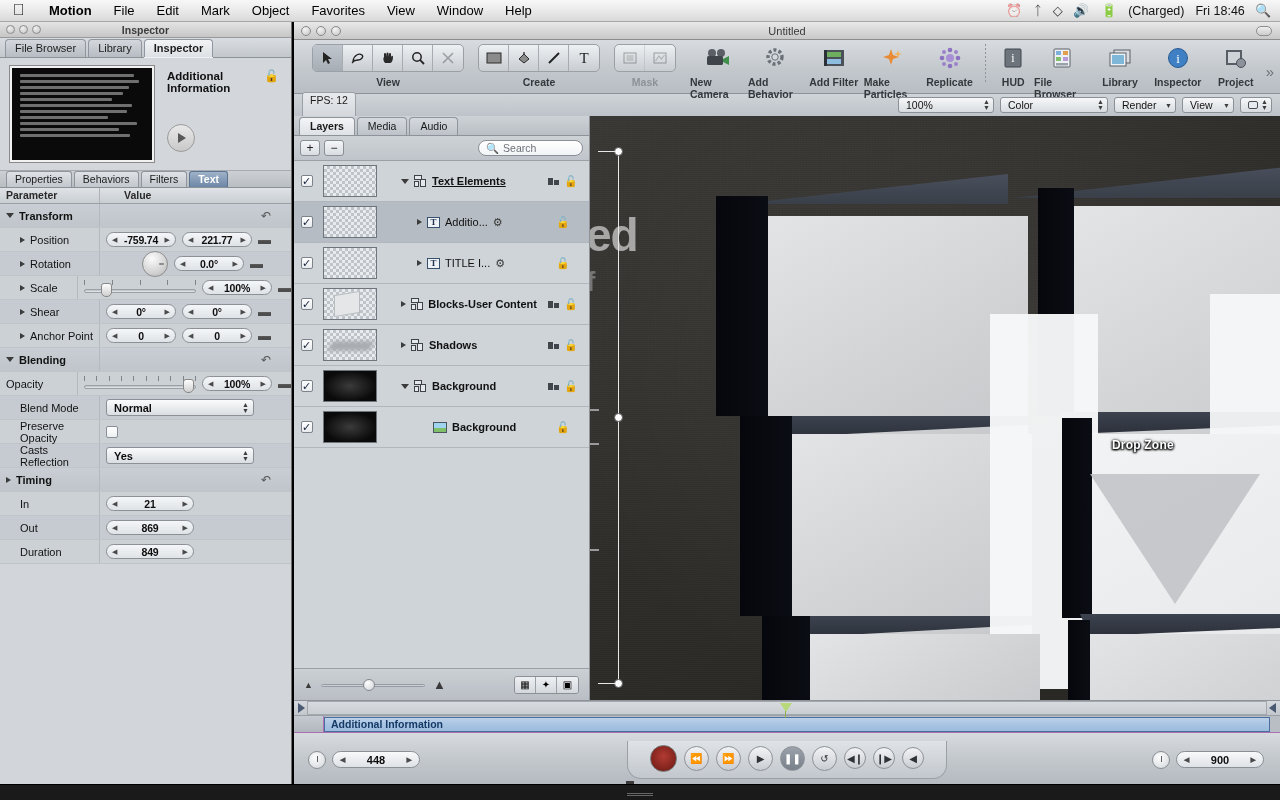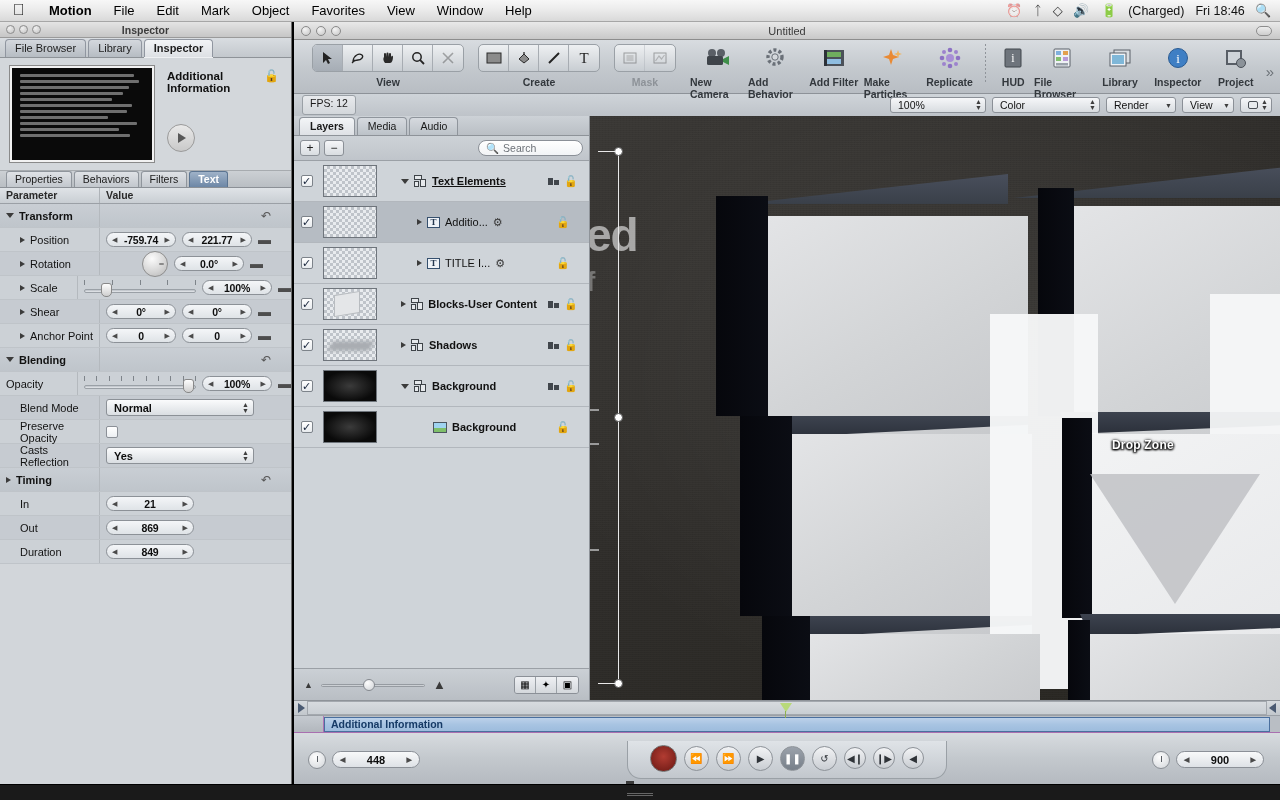--- a/index.html
+++ b/index.html
@@ -73,21 +73,21 @@
 
   .insp-tabs{ height:17px; background:linear-gradient(to bottom,#ccd0d4,#b9bec3);
     border-bottom:1px solid #8b9096; display:flex; align-items:flex-end; padding-left:6px;}
   .it{ height:16px; line-height:15px; padding:0 8px; font-size:10.5px;
     border:1px solid #8f959c; border-bottom:none; border-radius:3px 3px 0 0;
     background:linear-gradient(to bottom,#dfe2e6,#c2c7cd); margin-right:2px; color:#1a1a1a;}
   .it.active{ background:linear-gradient(to bottom,#9fb2c8,#6d87a6); color:#fff; font-weight:bold;
     border-color:#5b7491;}
 
   .param-head{ height:16px; display:flex; background:linear-gradient(to bottom,#dfe3e7,#c9ced3);
-    border-bottom:1px solid #9ba0a6; font-size:10.5px; font-weight:bold; color:#2a2a2a;}
+    border-bottom:1px solid #9ba0a6; font-size:10.5px; font-weight:bold; color:#2a2a2a;gap:18px;}
   .param-head .c1{ width:100px; padding-left:6px; line-height:15px; border-right:1px solid #aeb3b8;}
   .param-head .c2{ flex:1; padding-left:6px; line-height:15px;}
 
   .plist{ height:100%; }
   .prow{ height:24px; display:flex; align-items:center;
     border-bottom:1px solid #bfc4c9; background:#ccd1d6;}
   .prow.alt{ background:#c6cbd1; }
   .prow.group{ background:linear-gradient(to bottom,#c9ced4,#bfc5cb); }
   .pname{ width:100px; padding-left:6px; font-size:11px; color:#121212;
     display:flex; align-items:center; gap:5px; border-right:1px solid #b4b9be; height:100%;}
@@ -157,21 +157,21 @@
   .tcap{ font-size:10.5px; font-weight:bold; color:#33383d; margin-top:4px;}
   .tcap.dim{ color:#8d9298;}
   .tsingle{ display:flex; flex-direction:column; align-items:center; width:68px; margin-right:2px;}
   .ticonbox{ height:28px; display:flex;align-items:center;justify-content:center;}
   .tsep{ width:1px; height:40px; margin:0 8px 0 6px;
     background:repeating-linear-gradient(to bottom,#8f949a 0 2px,transparent 2px 4px);}
   .chev{ font-size:15px; color:#6c7278; align-self:center; margin-top:6px;}
 
   .subbar{ height:22px; background:linear-gradient(to bottom,#cfd4d9,#bec3c9);
     border-bottom:1px solid #9196: ; display:flex; align-items:center; padding:0 8px;}
-  .fps{ height:20px; border:1px solid #9aa0a6; border-radius:3px; padding:0 7px;
+  .fps{ height:26px; border:1px solid #9aa0a6; border-radius:3px; padding:0 7px;
     background:linear-gradient(to bottom,#e8eaed,#d3d7db); font-size:10.5px;
     line-height:14px; color:#1b1b1b;}
   .subbar-right{ margin-left:auto; display:flex; align-items:center; gap:6px;}
   .sb-pop{ height:16px; border:1px solid #8b9097; border-radius:3px;
     background:linear-gradient(to bottom,#f6f7f9,#d8dce0);
     display:flex;align-items:center;justify-content:space-between;
     padding:0 3px 0 7px; font-size:10.5px; color:#121212;}
 
   .body-split{ display:flex; height:584px; }
   .layers-pane{ width:296px; background:#c6cbd0; border-right:1px solid #8e9399;
@@ -864,21 +864,21 @@
       <div class="fps">FPS: 12</div>
       <div class="subbar-right">
         <div class="sb-pop" style="width:96px">
           <span>100%</span>
           <span class="arrows" style="font-size:7px;line-height:6px;color:#3d3d3d;text-align:center;">▲<br>▼</span>
         </div>
         <div class="sb-pop" style="width:108px">
           <span>Color</span>
           <span class="arrows" style="font-size:7px;line-height:6px;color:#3d3d3d;text-align:center;">▲<br>▼</span>
         </div>
-        <div class="sb-pop" style="width:70px">
+        <div class="sb-pop" style="width:62px">
           <span>Render</span>
           <span style="font-size:7px;color:#3d3d3d;">▼</span>
         </div>
         <div class="sb-pop" style="width:52px">
           <span>View</span>
           <span style="font-size:7px;color:#3d3d3d;">▼</span>
         </div>
         <div class="sb-pop" style="width:32px;justify-content:center;gap:3px">
           <span style="display:inline-block;width:13px;height:8px;border:1px solid #4a4f55;border-radius:2px;background:#e8ebee;"></span>
           <span class="arrows" style="font-size:7px;line-height:6px;color:#3d3d3d;text-align:center;">▲<br>▼</span>

